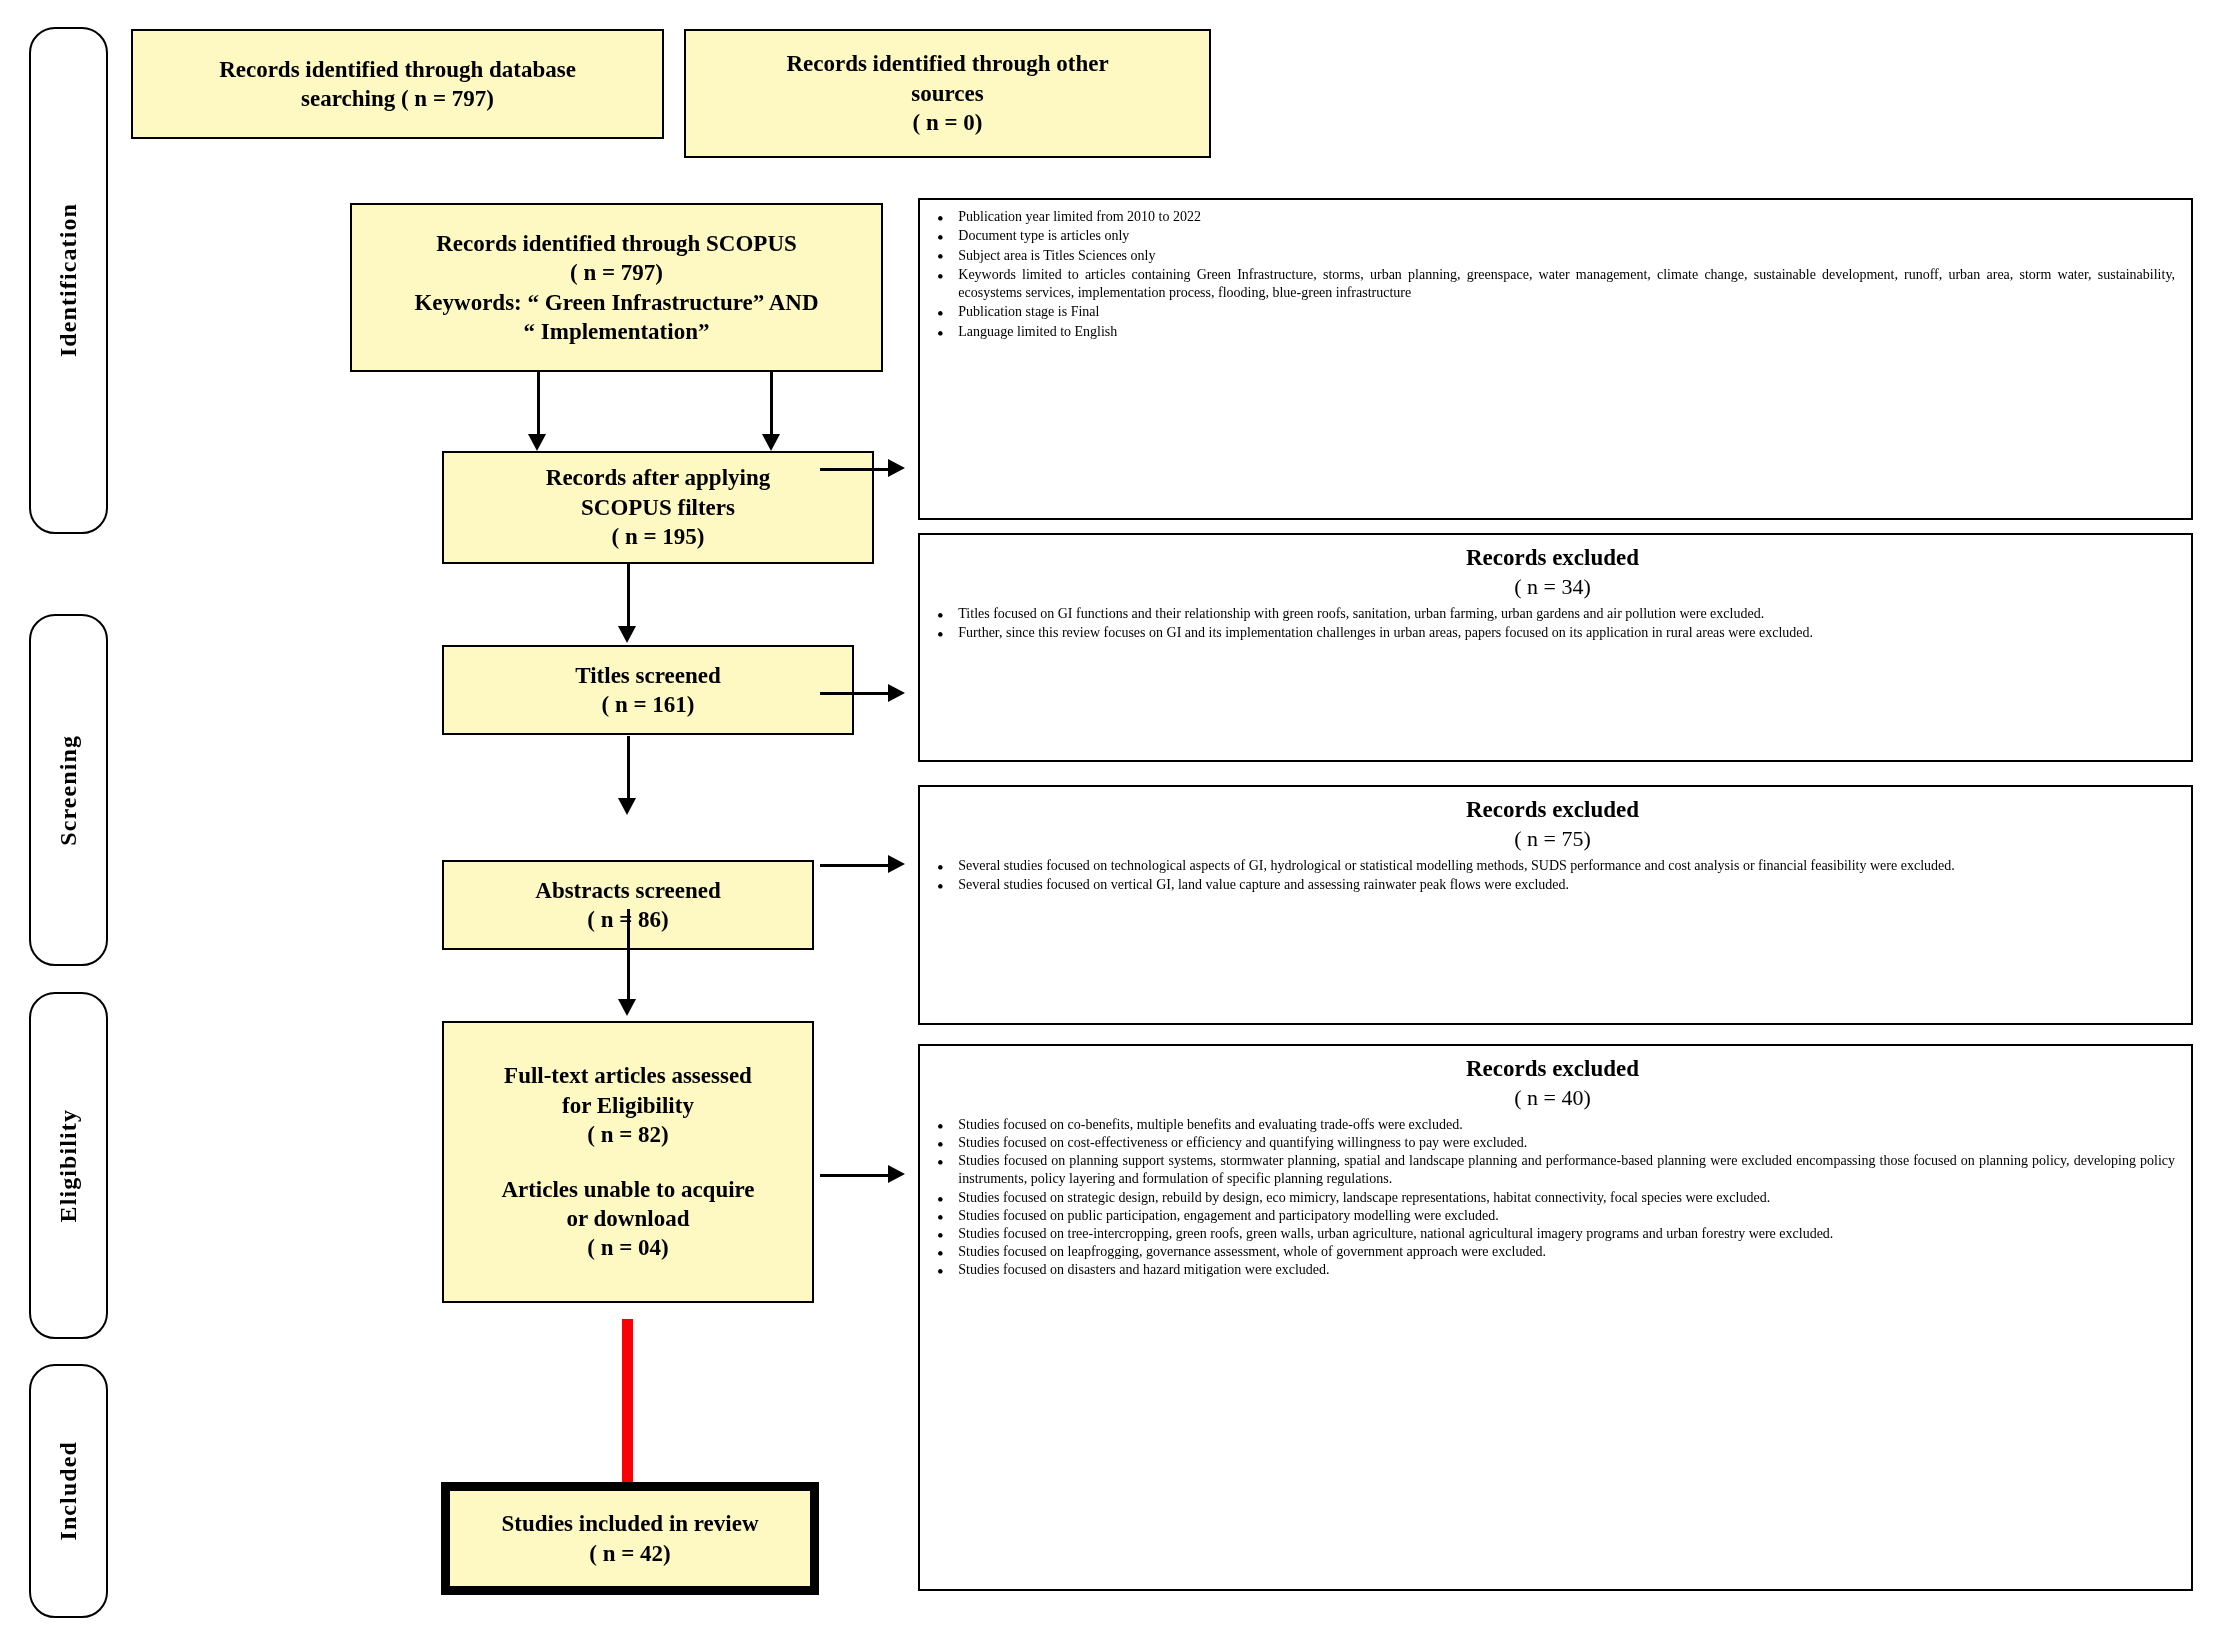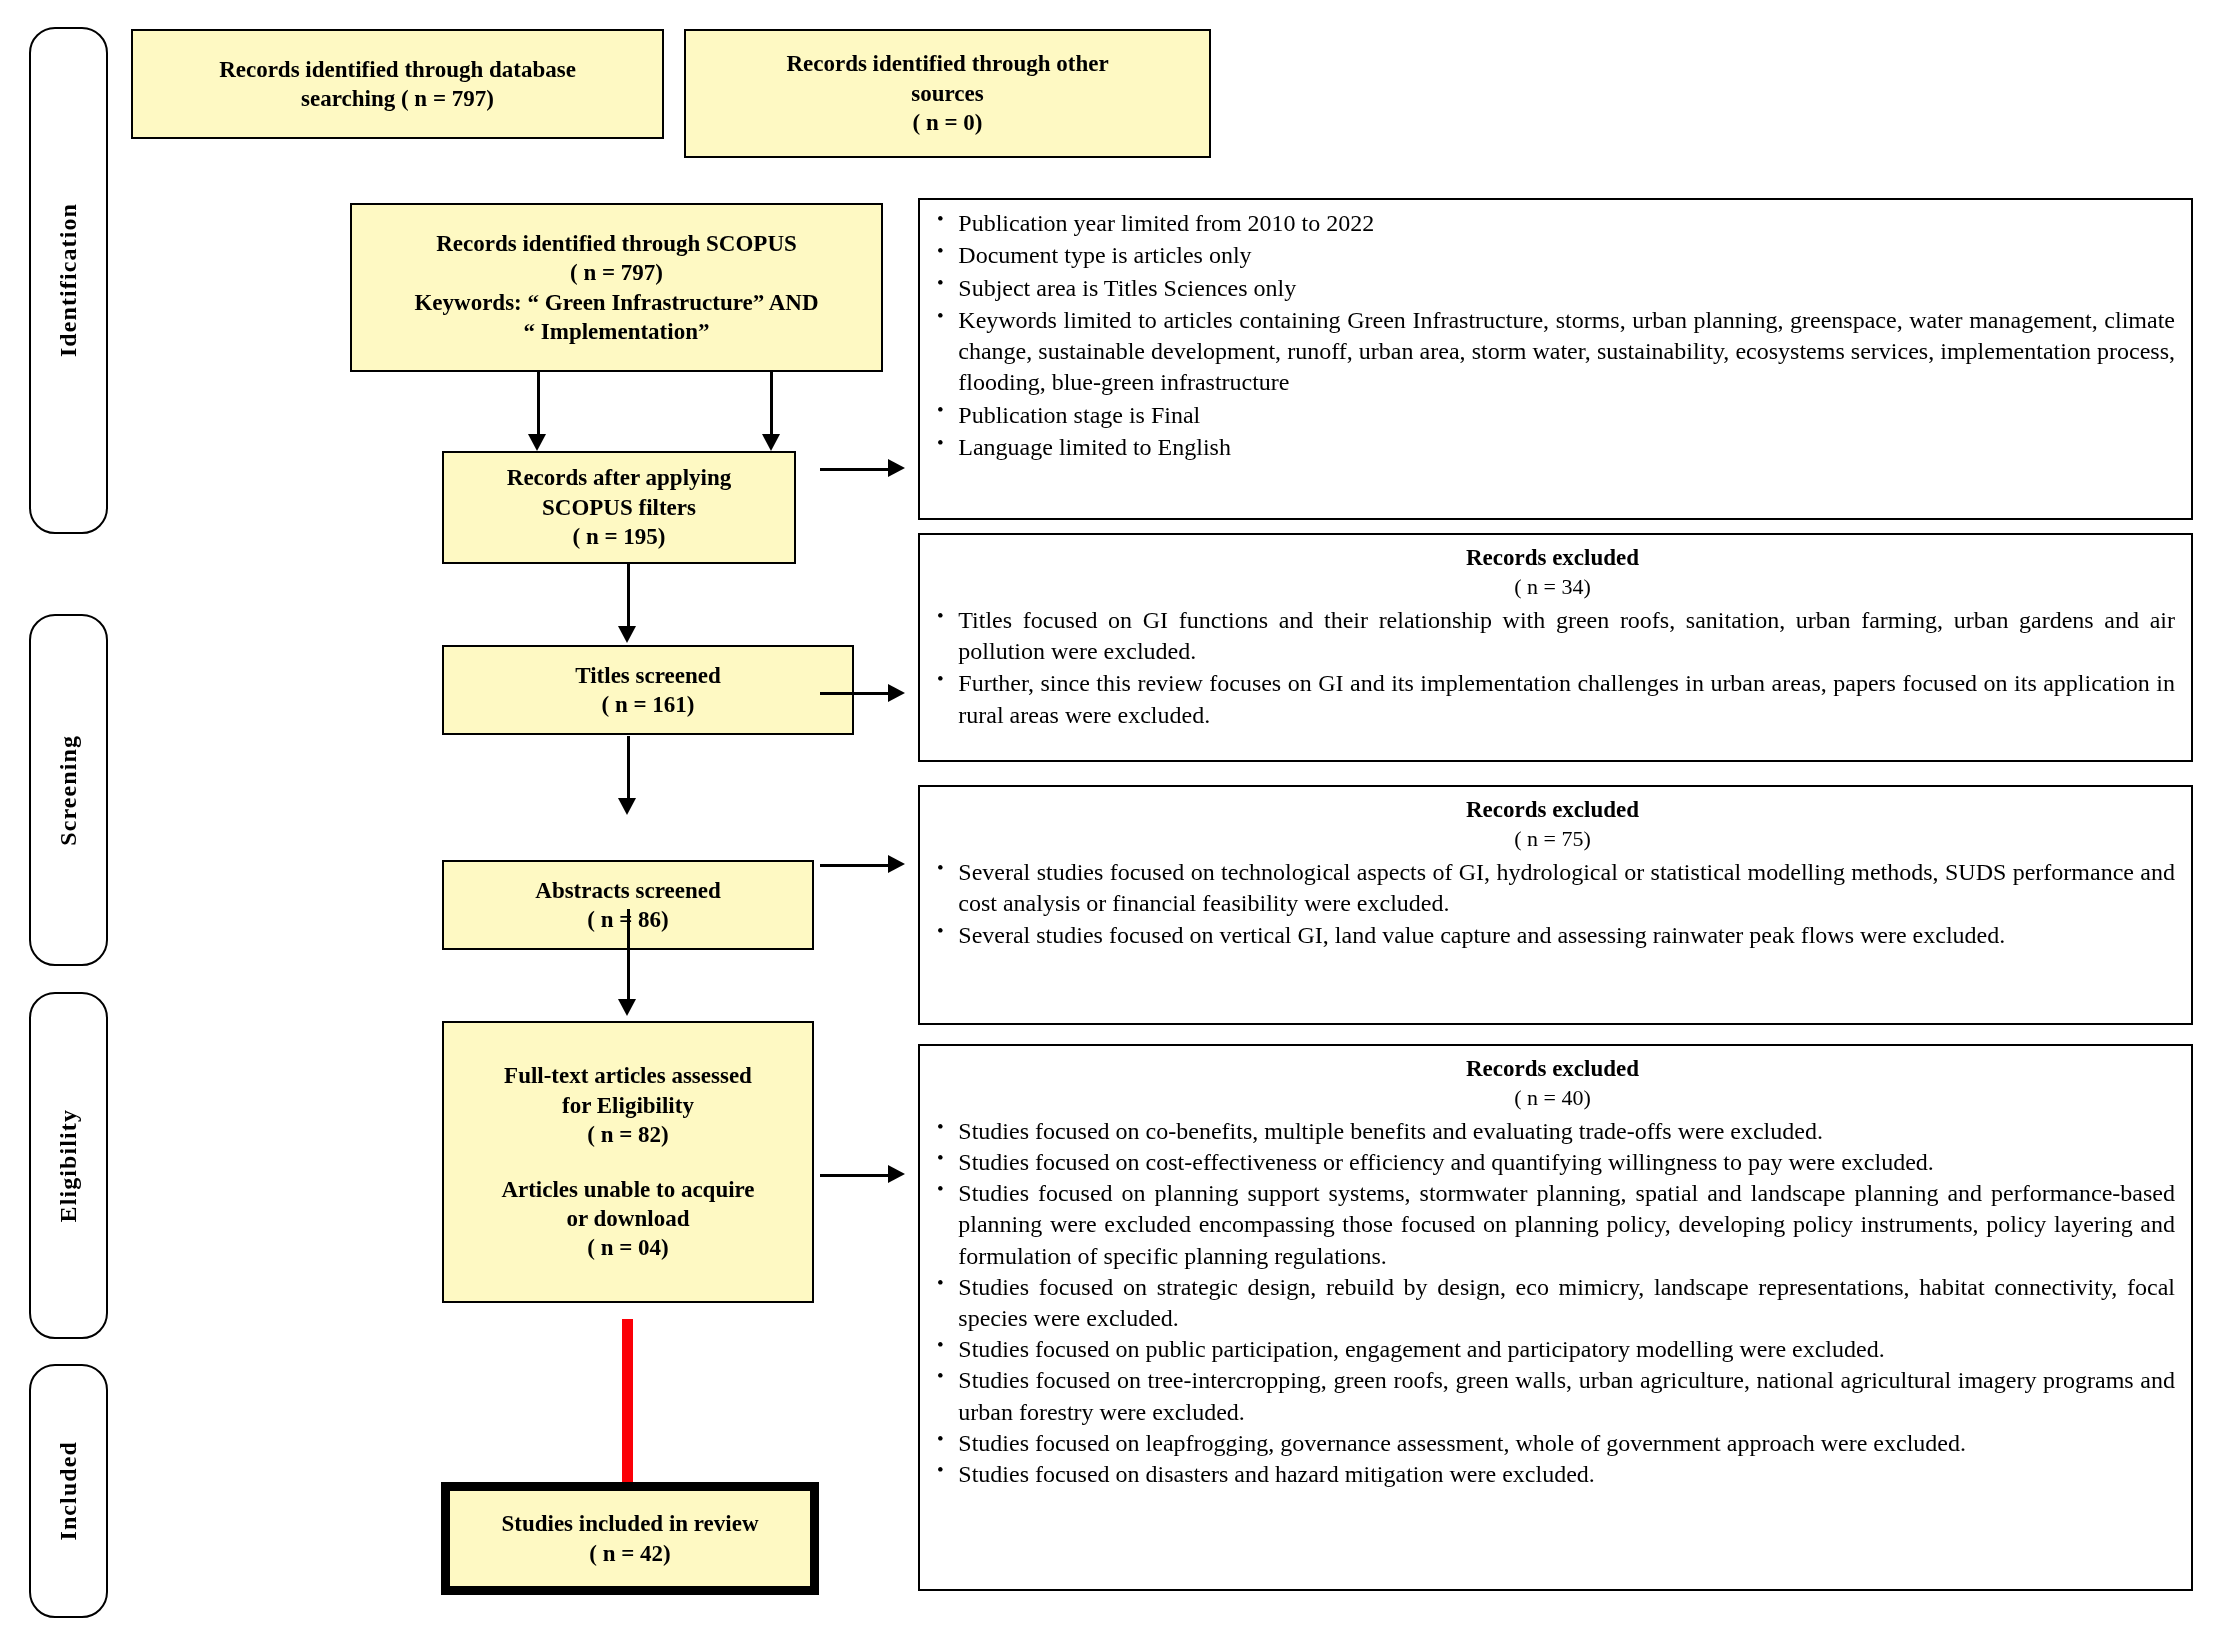--- a/index.html
+++ b/index.html
@@ -81,21 +81,21 @@
     line-height: 1.3;
     margin-bottom: 3.4px;
   }
   .panel ul {
     margin: 0;
     padding: 0 0 0 26px;
     list-style: none;
   }
   .panel li {
     position: relative;
-    font-size: 24px;
+    font-size: 14px;
     line-height: 1.30;
     text-align: justify;
     margin: 0 0 1.1px 0;
     padding-left: 2.3px;
   }
   .panel li::before {
     content: "\2022";
     position: absolute;
     left: -19px;
     top: -1.1px;
@@ -180,21 +180,21 @@
     <div class="line">Keywords: “ Green Infrastructure” AND</div>
     <div class="line">“ Implementation”</div>
   </div>
 
   <div class="vline" style="left:537px; top:372px; width:2.8px; height:65px;"></div>
   <div class="arrow-down" style="left:528px; top:434px;"></div>
 
   <div class="vline" style="left:770px; top:372px; width:2.8px; height:65px;"></div>
   <div class="arrow-down" style="left:762px; top:434px;"></div>
 
-  <div class="box" style="left:442px; top:451px; width:354px; height:113px;">
+  <div class="box" style="left:442px; top:451px; width:432px; height:113px;">
     <div class="line">Records after applying</div>
     <div class="line">SCOPUS filters</div>
     <div class="line">( n = 195)</div>
   </div>
 
   <div class="hline" style="left:820px; top:468px; width:69px; height:2.8px;"></div>
   <div class="arrow-right" style="left:888px; top:459px;"></div>
 
   <div class="vline" style="left:627px; top:564px; width:2.8px; height:65px;"></div>
   <div class="arrow-down" style="left:618px; top:626px;"></div>

